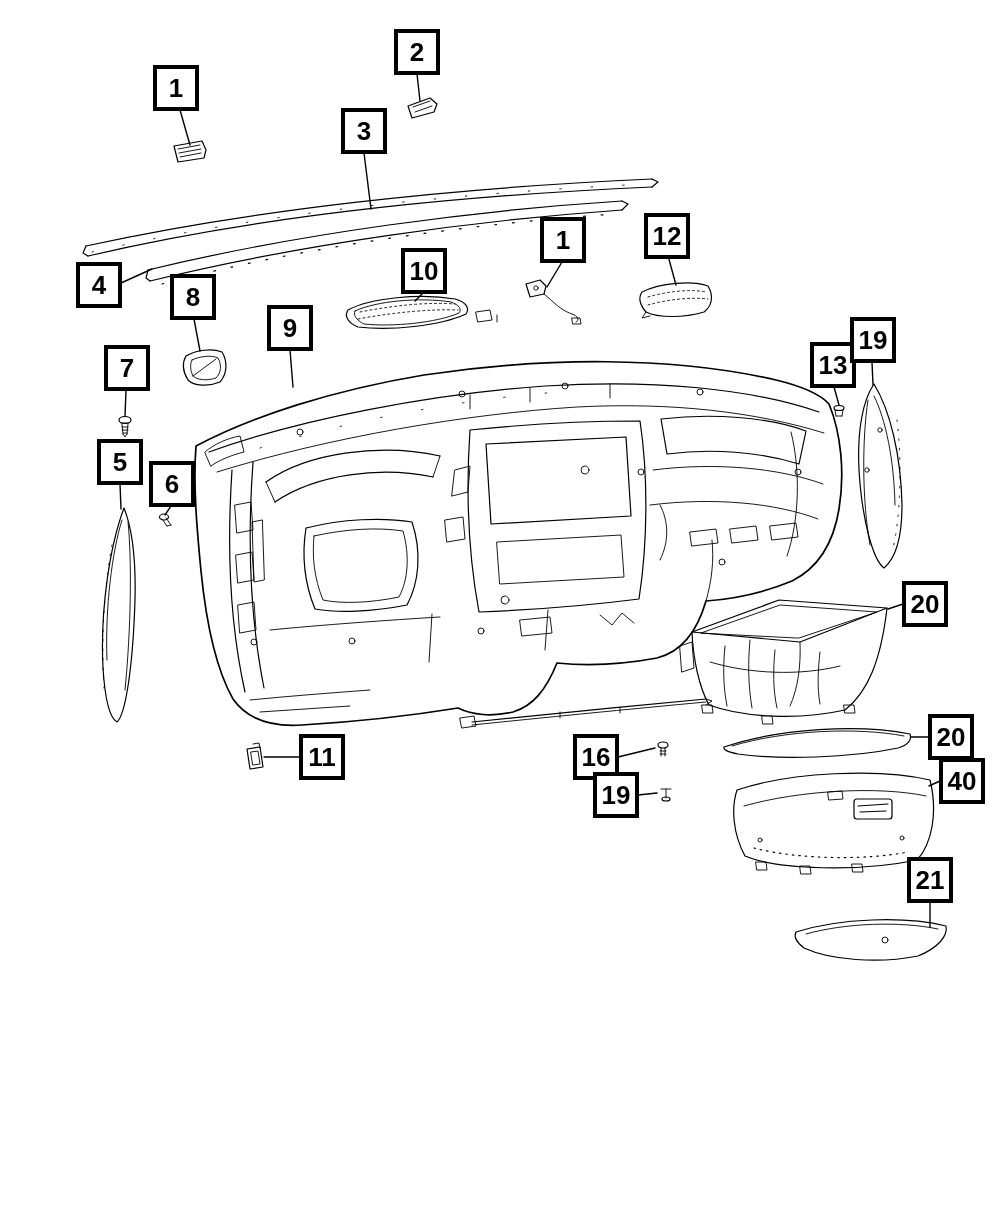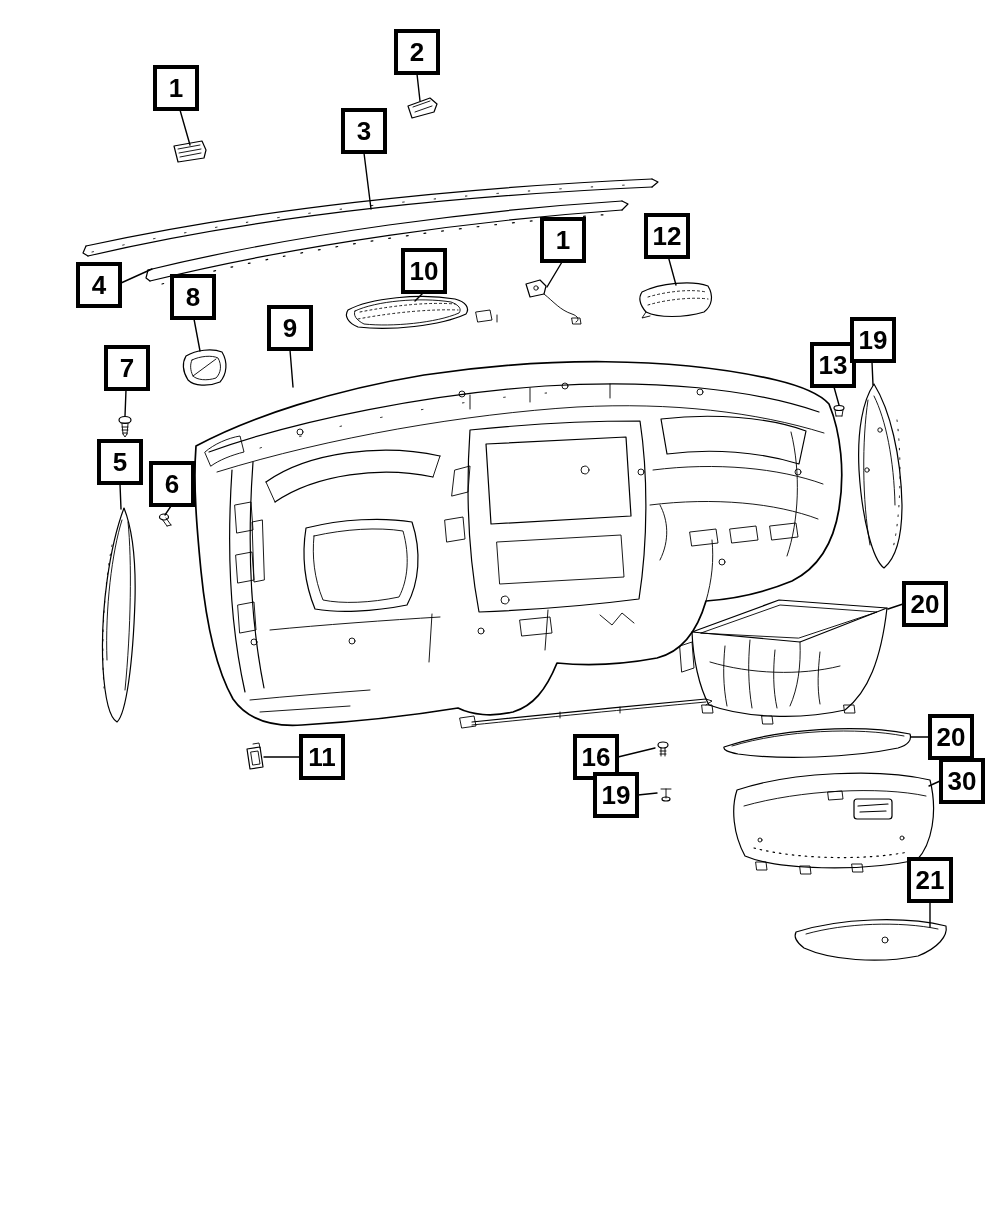--- a/index.html
+++ b/index.html
@@ -299,16 +299,16 @@
   <div class="callout" style="left:401px; top:248px">10</div>
   <div class="callout" style="left:540px; top:217px">1</div>
   <div class="callout" style="left:644px; top:213px">12</div>
   <div class="callout" style="left:810px; top:342px">13</div>
   <div class="callout" style="left:850px; top:317px">19</div>
   <div class="callout" style="left:299px; top:734px">11</div>
   <div class="callout" style="left:573px; top:734px">16</div>
   <div class="callout" style="left:593px; top:772px">19</div>
   <div class="callout" style="left:902px; top:581px">20</div>
   <div class="callout" style="left:928px; top:714px">20</div>
-  <div class="callout" style="left:939px; top:758px">30</div>
+  <div class="callout" style="left:939px; top:758px">40</div>
   <div class="callout" style="left:907px; top:857px">21</div>
 
 </div>
 
 </body></html>

